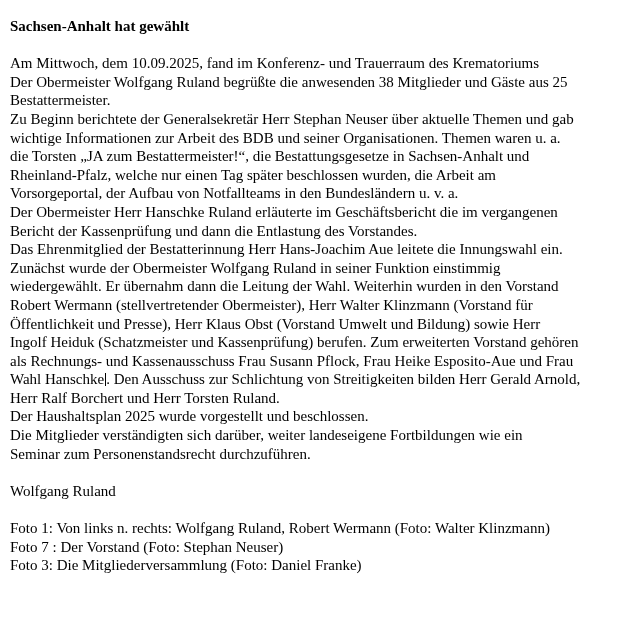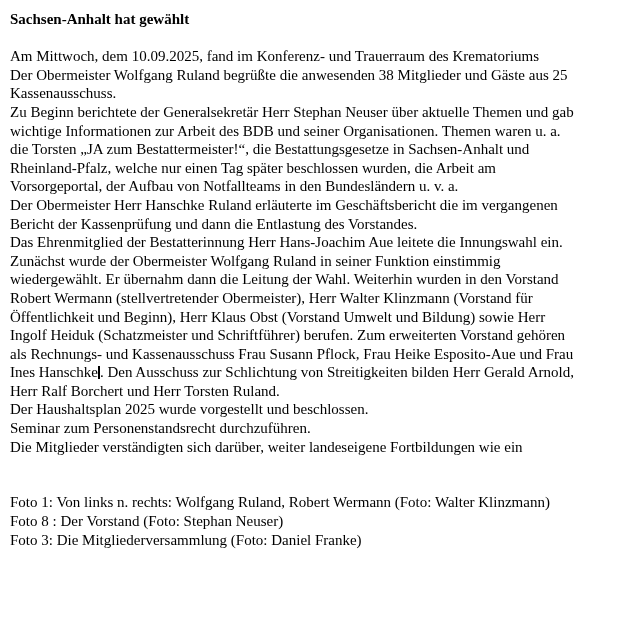--- a/index.html
+++ b/index.html
@@ -14,21 +14,21 @@
   }
   .page {
     box-sizing: border-box;
     width: 629px;
     height: 617px;
     background: #ffffff;
     color: #000000;
     font-family: "Liberation Serif", serif;
     font-size: 15px;
     line-height: 18.6px;
-    padding: 10px 6px 0 10px;
+    padding: 17px 6px 0 10px;
     cursor: text;
   }
   .line {
     height: 18.6px;
     white-space: pre;
   }
   .line.bold {
     font-weight: bold;
   }
   .caret {
@@ -42,39 +42,40 @@
 </style>
 </head>
 <body>
 
 <div class="page">
   <div>
       <div class="line bold">Sachsen-Anhalt hat gewählt</div>
       <div class="line">&nbsp;</div>
       <div class="line">Am Mittwoch, dem 10.09.2025, fand im Konferenz- und Trauerraum des Krematoriums</div>
       <div class="line">Der Obermeister Wolfgang Ruland begrüßte die anwesenden 38 Mitglieder und Gäste aus 25</div>
-      <div class="line">Kassenausschuss.</div>
+      <div class="line">Bestattermeister.</div>
       <div class="line">Zu Beginn berichtete der Generalsekretär Herr Stephan Neuser über aktuelle Themen und gab</div>
       <div class="line">wichtige Informationen zur Arbeit des BDB und seiner Organisationen. Themen waren u. a.</div>
       <div class="line">die Torsten „JA zum Bestattermeister!“, die Bestattungsgesetze in Sachsen-Anhalt und</div>
       <div class="line">Rheinland-Pfalz, welche nur einen Tag später beschlossen wurden, die Arbeit am</div>
       <div class="line">Vorsorgeportal, der Aufbau von Notfallteams in den Bundesländern u. v. a.</div>
       <div class="line">Der Obermeister Herr Hanschke Ruland erläuterte im Geschäftsbericht die im vergangenen</div>
       <div class="line">Bericht der Kassenprüfung und dann die Entlastung des Vorstandes.</div>
       <div class="line">Das Ehrenmitglied der Bestatterinnung Herr Hans-Joachim Aue leitete die Innungswahl ein.</div>
       <div class="line">Zunächst wurde der Obermeister Wolfgang Ruland in seiner Funktion einstimmig</div>
       <div class="line">wiedergewählt. Er übernahm dann die Leitung der Wahl. Weiterhin wurden in den Vorstand</div>
       <div class="line">Robert Wermann (stellvertretender Obermeister), Herr Walter Klinzmann (Vorstand für</div>
-      <div class="line">Öffentlichkeit und Beginn), Herr Klaus Obst (Vorstand Umwelt und Bildung) sowie Herr</div>
-      <div class="line">Ingolf Heiduk (Schatzmeister und Schriftführer) berufen. Zum erweiterten Vorstand gehören</div>
+      <div class="line">Öffentlichkeit und Presse), Herr Klaus Obst (Vorstand Umwelt und Bildung) sowie Herr</div>
+      <div class="line">Ingolf Heiduk (Schatzmeister und Kassenprüfung) berufen. Zum erweiterten Vorstand gehören</div>
       <div class="line">als Rechnungs- und Kassenausschuss Frau Susann Pflock, Frau Heike Esposito-Aue und Frau</div>
-      <div class="line"><span>Ines Hanschke</span><span class="caret"></span><span>. Den Ausschuss zur Schlichtung von Streitigkeiten bilden Herr Gerald Arnold,</span></div>
+      <div class="line"><span>Wahl Hanschke</span><span class="caret"></span><span>. Den Ausschuss zur Schlichtung von Streitigkeiten bilden Herr Gerald Arnold,</span></div>
       <div class="line">Herr Ralf Borchert und Herr Torsten Ruland.</div>
       <div class="line">Der Haushaltsplan 2025 wurde vorgestellt und beschlossen.</div>
+      <div class="line">Die Mitglieder verständigten sich darüber, weiter landeseigene Fortbildungen wie ein</div>
       <div class="line">Seminar zum Personenstandsrecht durchzuführen.</div>
-      <div class="line">Die Mitglieder verständigten sich darüber, weiter landeseigene Fortbildungen wie ein</div>
       <div class="line">&nbsp;</div>
+      <div class="line">Wolfgang Ruland</div>
       <div class="line">&nbsp;</div>
       <div class="line">Foto 1: Von links n. rechts: Wolfgang Ruland, Robert Wermann (Foto: Walter Klinzmann)</div>
-      <div class="line">Foto 8 : Der Vorstand (Foto: Stephan Neuser)</div>
+      <div class="line">Foto 7 : Der Vorstand (Foto: Stephan Neuser)</div>
       <div class="line">Foto 3: Die Mitgliederversammlung (Foto: Daniel Franke)</div>
     </div>
 </div>
 
 </body></html>

